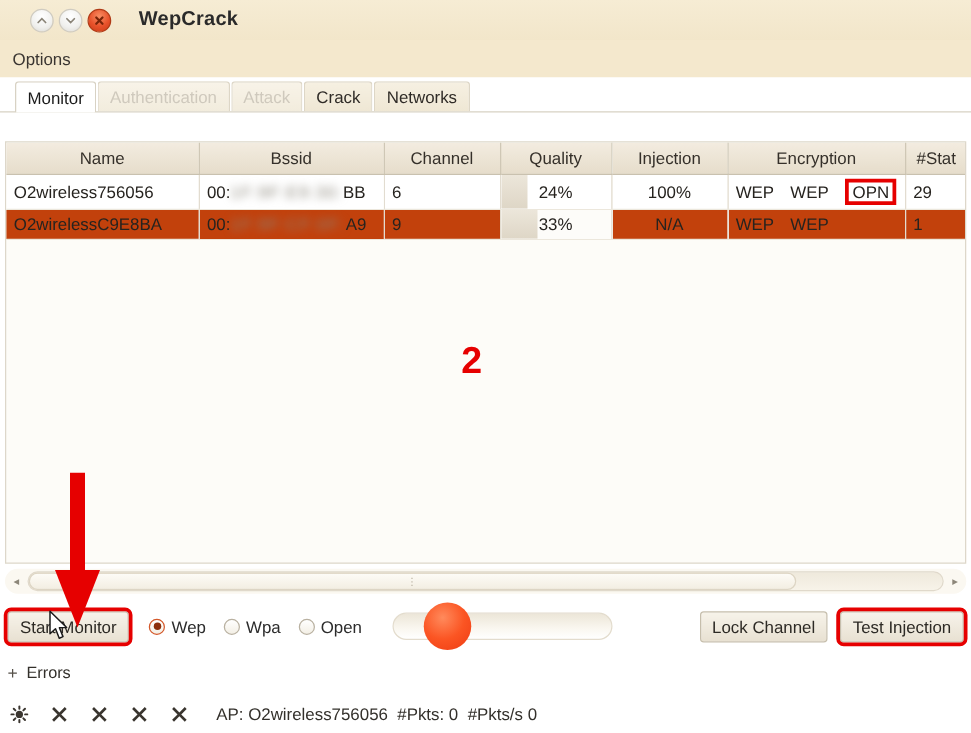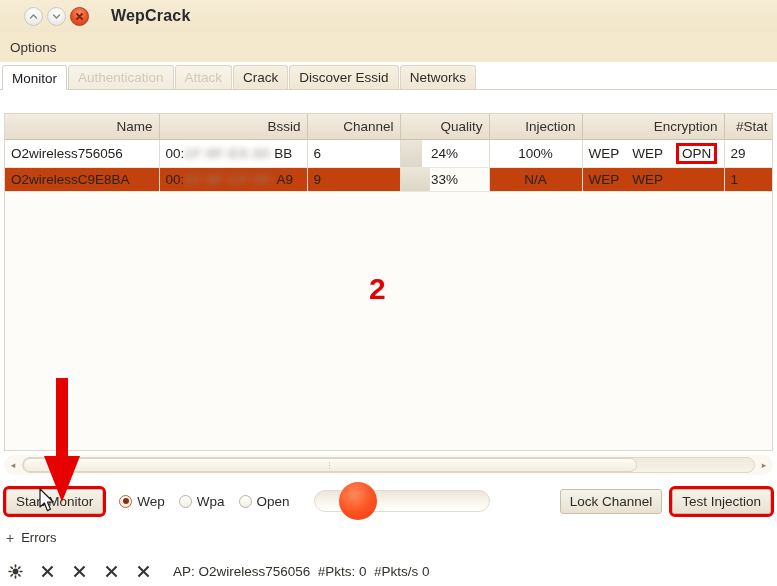--- a/index.html
+++ b/index.html
@@ -71,21 +71,21 @@
     color: #3a3531;
     padding: 3px 6px;
   }
 
   
   .tabstrip {
     height: 28px;
     background: #ffffff;
     display: flex;
     align-items: flex-end;
-    padding-left: 2px;
+    padding-left: 12px;
     box-sizing: border-box;
     position: relative;
     border-bottom: 1px solid #d8d2c4;
   }
   .tab {
     height: 24px;
     line-height: 24px;
     padding: 0 9px;
     font-size: 13.5px;
     background: linear-gradient(to bottom, #f6f0e2 0%, #efe7d4 100%);
@@ -127,21 +127,21 @@
   table.aplist {
     width: 100%;
     border-collapse: collapse;
     table-layout: fixed;
     font-size: 13.5px;
   }
   table.aplist th {
     background: linear-gradient(to bottom, #f3ece0 0%, #e6ddcb 100%);
     border-right: 1px solid #cfc7b5;
     border-bottom: 1px solid #c9c1af;
-    text-align: right;
+    text-align: center;
     font-weight: normal;
     color: #35302a;
     padding: 5px 6px;
     height: 21px;
     box-sizing: border-box;
     white-space: nowrap;
     overflow: hidden;
   }
   table.aplist td {
     border-right: 1px solid #e2dcd0;
@@ -380,21 +380,20 @@
 
 <div class="menubar">
   <div class="menu-item">Options</div>
 </div>
 
 <div class="tabstrip">
   <div class="tab active">Monitor</div>
   <div class="tab disabled">Authentication</div>
   <div class="tab disabled">Attack</div>
   <div class="tab">Crack</div>
-  <div class="tab">Discover Essid</div>
   <div class="tab">Networks</div>
 </div>
 
 <div class="tablewrap">
   <table class="aplist">
     <colgroup>
       <col style="width:154px">
         <col style="width:148px">
         <col style="width:93px">
       <col style="width:89px">

